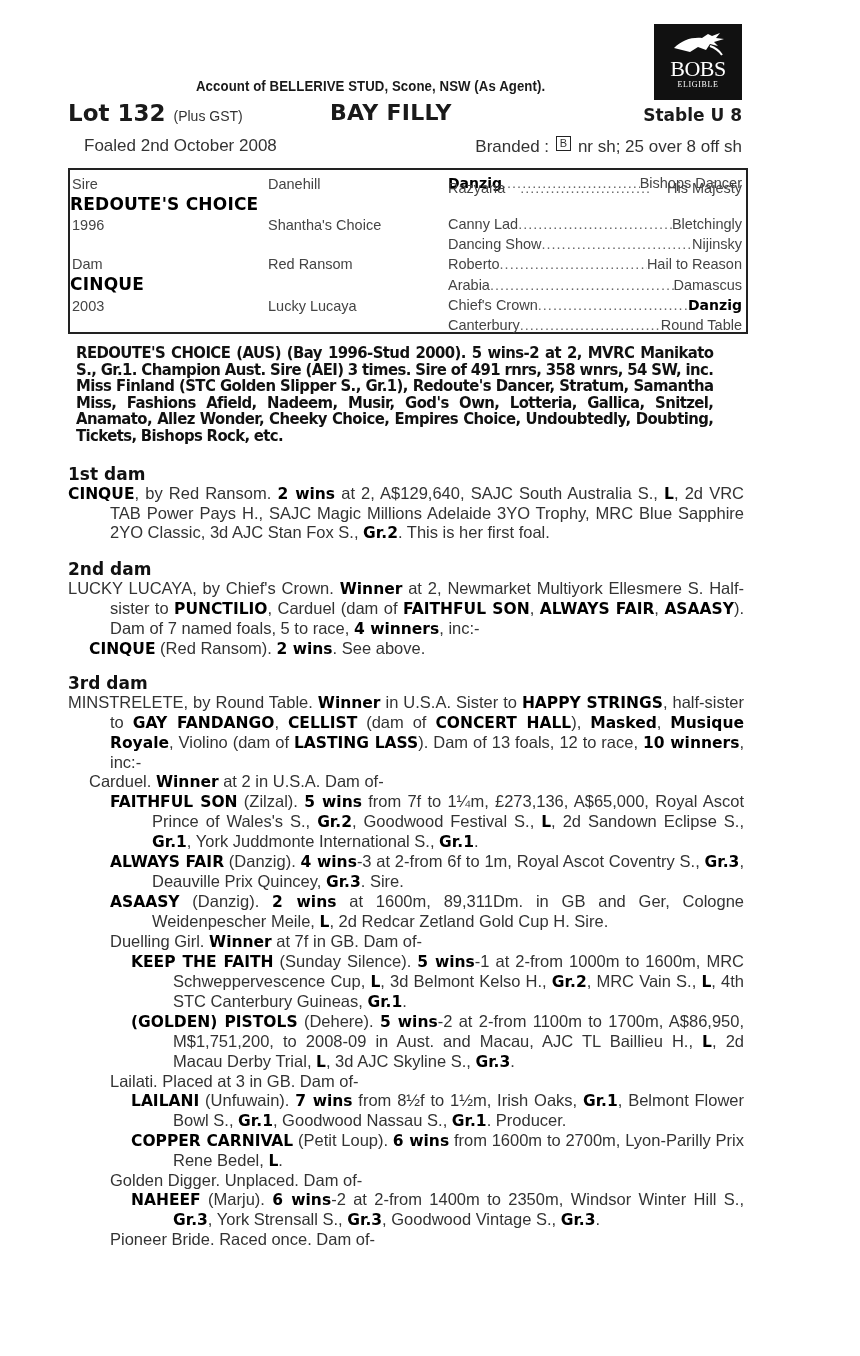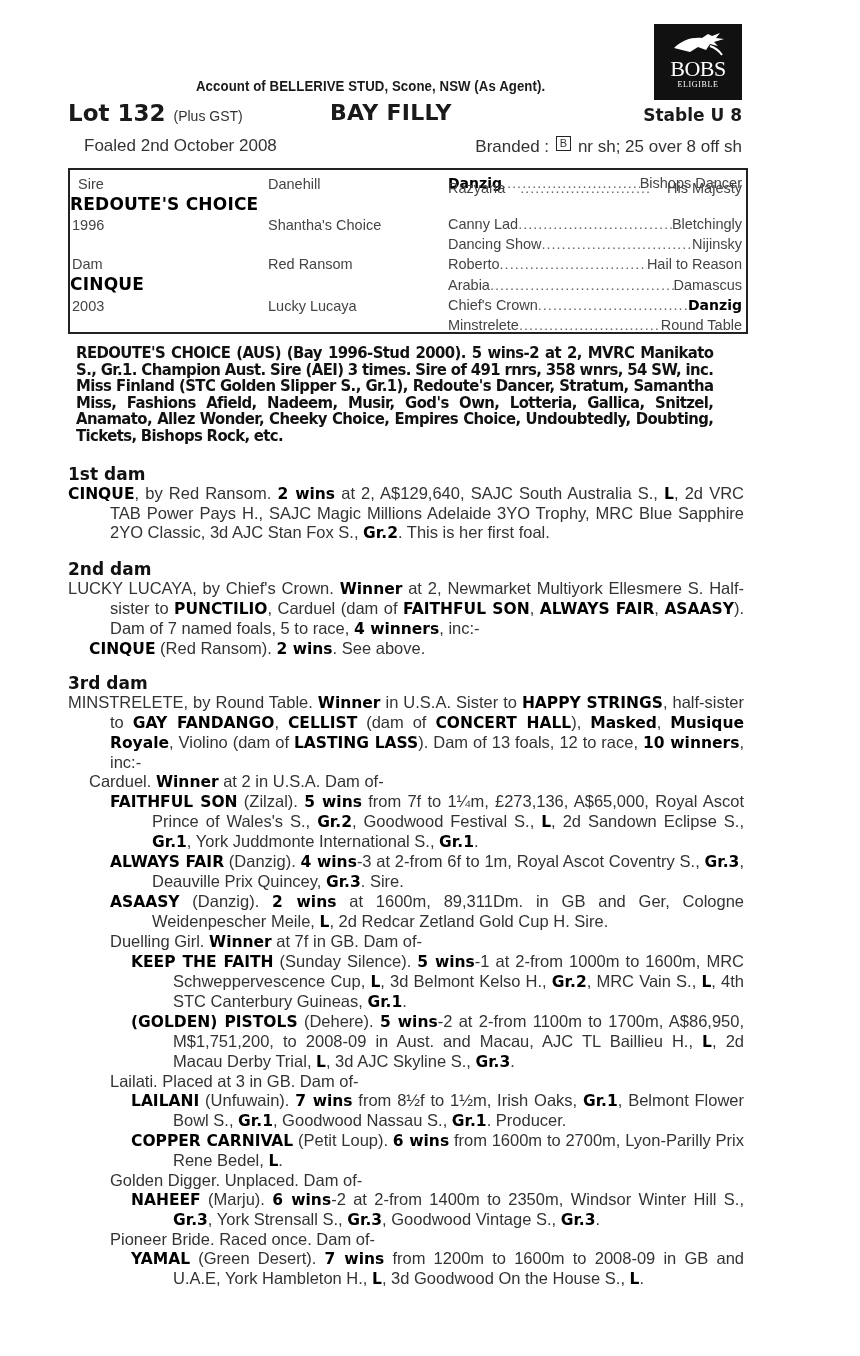--- a/index.html
+++ b/index.html
@@ -97,21 +97,21 @@
   <div class="foal-row">
     <div class="foaled">Foaled 2nd October 2008</div>
     <div class="branded">
       <span>Branded :</span>
       <span class="brandbox">B</span>
       <span>nr sh; 25 over 8 off sh</span>
     </div>
   </div>
 
   <div class="ped">
-    <div class="c" style="left:8px;top:6px">Sire</div>
+    <div class="c" style="left:2px;top:6px">Sire</div>
     <div class="c big" style="left:0;top:24px">REDOUTE'S CHOICE</div>
     <div class="c" style="left:2px;top:47px">1996</div>
     <div class="c" style="left:2px;top:86px">Dam</div>
     <div class="c big" style="left:0;top:104px">CINQUE</div>
     <div class="c" style="left:2px;top:128px">2003</div>
 
     <div class="c" style="left:198px;top:6px">Danehill</div>
     <div class="c" style="left:198px;top:47px">Shantha's Choice</div>
     <div class="c" style="left:198px;top:86px">Red Ransom</div>
     <div class="c" style="left:198px;top:128px">Lucky Lucaya</div>
@@ -146,21 +146,21 @@
           <span class="l">Arabia </span>
           <span class="dots"></span>
           <span class="r">Damascus</span>
         </div>
         <div class="gg" style="top: 126.8px;">
           <span class="l">Chief's Crown </span>
           <span class="dots"></span>
           <b class="r">Danzig</b>
         </div>
         <div class="gg" style="top: 147.1px;">
-          <span class="l">Minstrelete </span>
+          <span class="l">Canterbury </span>
           <span class="dots"></span>
           <span class="r">Round Table</span>
         </div>
       </div>
   </div>
 
   <div class="sire-para">REDOUTE'S CHOICE (AUS) (Bay 1996-Stud 2000). 5 wins-2 at 2, MVRC Manikato S., Gr.1. Champion Aust. Sire (AEI) 3 times. Sire of 491 rnrs, 358 wnrs, 54 SW, inc. Miss Finland (STC Golden Slipper S., Gr.1), Redoute's Dancer, Stratum, Samantha Miss, Fashions Afield, Nadeem, Musir, God's Own, Lotteria, Gallica, Snitzel, Anamato, Allez Wonder, Cheeky Choice, Empires Choice, Undoubtedly, Doubting, Tickets, Bishops Rock, etc.</div>
 
   <div id="sections">
       <div class="section" style="top: 464px;">
@@ -181,16 +181,15 @@
         <div class="para lv2"><b>ASAASY</b><span> (Danzig). </span><b>2 wins</b><span> at 1600m, 89,311Dm. in GB and Ger, Cologne Weidenpescher Meile, </span><b>L</b><span>, 2d Redcar Zetland Gold Cup H. Sire.</span></div>
         <div class="para lv2"><span>Duelling Girl. </span><b>Winner</b><span> at 7f in GB. Dam of-</span></div>
         <div class="para lv3"><b>KEEP THE FAITH</b><span> (Sunday Silence). </span><b>5 wins</b><span>-1 at 2-from 1000m to 1600m, MRC Schweppervescence Cup, </span><b>L</b><span>, 3d Belmont Kelso H., </span><b>Gr.2</b><span>, MRC Vain S., </span><b>L</b><span>, 4th STC Canterbury Guineas, </span><b>Gr.1</b><span>.</span></div>
         <div class="para lv3"><b>(GOLDEN) PISTOLS</b><span> (Dehere). </span><b>5 wins</b><span>-2 at 2-from 1100m to 1700m, A$86,950, M$1,751,200, to 2008-09 in Aust. and Macau, AJC TL Baillieu H., </span><b>L</b><span>, 2d Macau Derby Trial, </span><b>L</b><span>, 3d AJC Skyline S., </span><b>Gr.3</b><span>.</span></div>
         <div class="para lv2"><span>Lailati. Placed at 3 in GB. Dam of-</span></div>
         <div class="para lv3"><b>LAILANI</b><span> (Unfuwain). </span><b>7 wins</b><span> from 8½f to 1½m, Irish Oaks, </span><b>Gr.1</b><span>, Belmont Flower Bowl S., </span><b>Gr.1</b><span>, Goodwood Nassau S., </span><b>Gr.1</b><span>. Producer.</span></div>
         <div class="para lv3"><b>COPPER CARNIVAL</b><span> (Petit Loup). </span><b>6 wins</b><span> from 1600m to 2700m, Lyon-Parilly Prix Rene Bedel, </span><b>L</b><span>.</span></div>
         <div class="para lv2"><span>Golden Digger. Unplaced. Dam of-</span></div>
         <div class="para lv3"><b>NAHEEF</b><span> (Marju). </span><b>6 wins</b><span>-2 at 2-from 1400m to 2350m, Windsor Winter Hill S., </span><b>Gr.3</b><span>, York Strensall S., </span><b>Gr.3</b><span>, Goodwood Vintage S., </span><b>Gr.3</b><span>.</span></div>
         <div class="para lv2"><span>Pioneer Bride. Raced once. Dam of-</span></div>
-        <div class="para lv3"><b>YAMAL</b><span> (Green Desert). </span><b>7 wins</b><span> from 1200m to 1600m to 2008-09 in GB and U.A.E, York Hambleton H., </span><b>L</b><span>, 3d Goodwood On the House S., </span><b>L</b><span>.</span></div>
       </div>
     </div>
 </div>
 
 </body></html>

